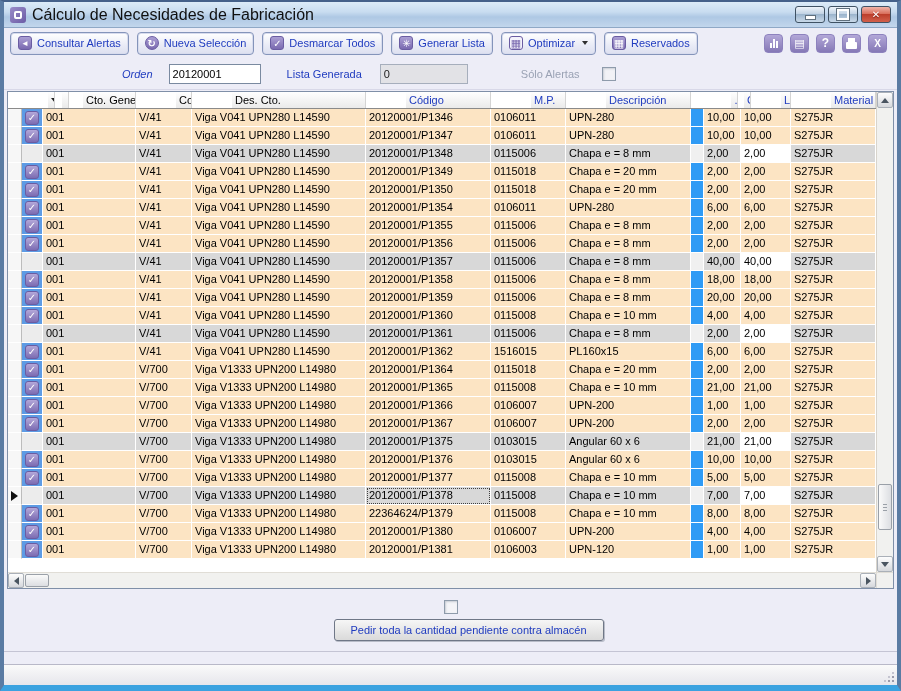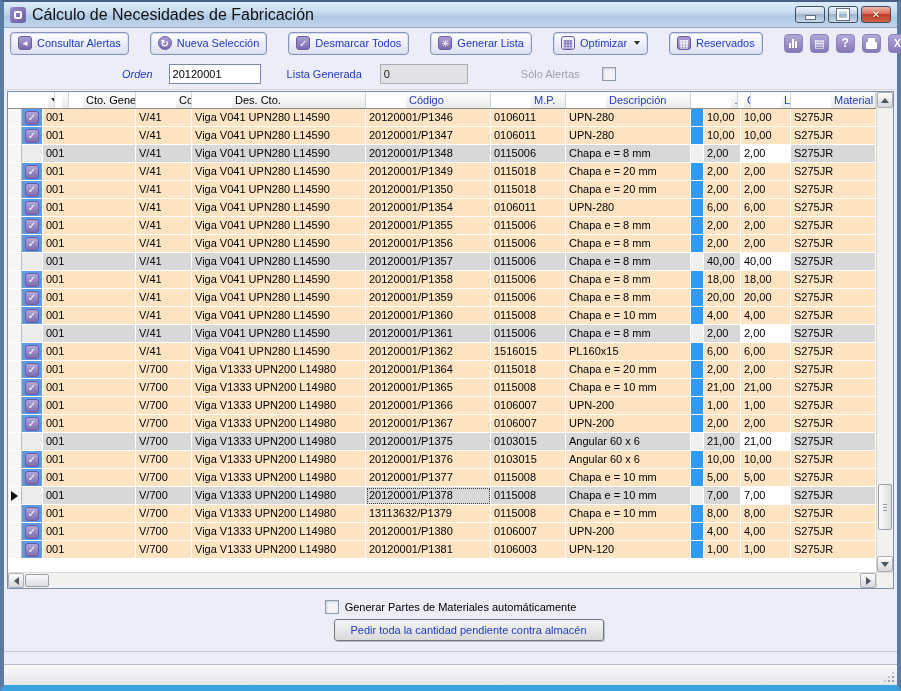--- a/index.html
+++ b/index.html
@@ -26,21 +26,21 @@
   .win-controls { margin-left:auto; display:flex; gap:3px; padding-right:2px; }
   .win-btn { width:30px; height:17px; border:1px solid #3f5264; border-radius:3px;
     background:linear-gradient(180deg,#eef4fa 0%,#c2d3e4 45%,#9cb5cd 50%,#c9d9e9 100%);
     display:flex; align-items:center; justify-content:center; }
   .win-btn.min::after { content:""; width:9px; height:3px; background:#fff; box-shadow:0 0 0 1px #60707e; margin-top:5px; }
   .win-btn.max::after { content:""; width:8px; height:7px; border:2px solid #fff; box-shadow:0 0 0 1px #60707e; }
   .win-btn.close { background:linear-gradient(180deg,#efb4a9 0%,#d96f5c 45%,#bc3f2c 50%,#d2604b 100%); }
   .win-btn.close::after { content:"✕"; color:#fff; font-size:10px; font-weight:bold; text-shadow:0 1px 1px #7e1d10; }
 
   
-  .toolbar { flex:0 0 30px; display:flex; align-items:center; gap:21px; padding:0 6px; background:#ededf7; }
+  .toolbar { flex:0 0 30px; display:flex; align-items:center; gap:8px; padding:0 6px; background:#ededf7; }
   .tbtn { height:23px; display:inline-flex; align-items:center; gap:5px; padding:0 7px;
     border:1px solid #8494ba; border-radius:4px; box-shadow:0 0 0 1px #d8dcee inset;
     background:linear-gradient(180deg,#ffffff,#e9ebf6 60%,#dde0f0); color:#1f3bbf; white-space:nowrap; }
   .tico { width:14px; height:14px; border-radius:3px; flex:0 0 14px;
     background:linear-gradient(180deg,#ab9fd4,#7a6ab0); border:1px solid #6a5ca2;
     display:flex; align-items:center; justify-content:center; color:#fff; }
   .tico.light { background:#f4f2fb; color:#7a6ab0; }
   .g-arrowback::after { content:"◄"; font-size:8px; }
   .g-check::after { content:"✓"; font-size:10px; font-weight:bold; }
   .g-refresh { border-radius:50%; }
@@ -572,21 +572,21 @@
     <div class="cell c-mat">S275JR</div>
   </div>
             <div class="row grow checked">
     <div class="cell c-marker"></div>
     <div class="cell c-check">
                 <span class="chkbtn"></span>
               </div>
     <div class="cell c-cto">001</div>
     <div class="cell c-conj">V/700</div>
     <div class="cell c-des">Viga V1333 UPN200 L14980</div>
-    <div class="cell c-cod">13113632/P1379</div>
+    <div class="cell c-cod">22364624/P1379</div>
     <div class="cell c-mp">0115008</div>
     <div class="cell c-desc">Chapa e = 10 mm</div>
     <div class="cell c-ind"></div>
     <div class="cell c-ctd">8,00</div>
     <div class="cell c-lote">8,00</div>
     <div class="cell c-mat">S275JR</div>
   </div>
             <div class="row grow checked">
     <div class="cell c-marker"></div>
     <div class="cell c-check">
@@ -641,21 +641,20 @@
             <span class="arr-rt"></span>
           </div>
       </div>
       <div class="sb-corner"></div>
     </div>
   </div>
 
   <div class="bottom-panel">
     <div class="gen-row">
       <span class="gen-check"></span>
-      <span>Generar Partes de Materiales automáticamente</span>
     </div>
     <div class="big-btn">Pedir toda la cantidad pendiente contra almacén</div>
   </div>
   <div class="pre-status"></div>
   <div class="status-bar">
     <span class="grip"></span>
   </div>
 
 </div>
 

